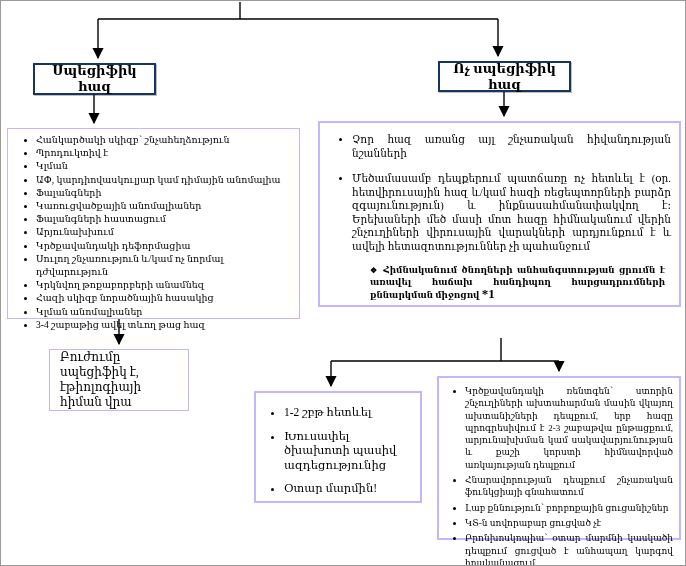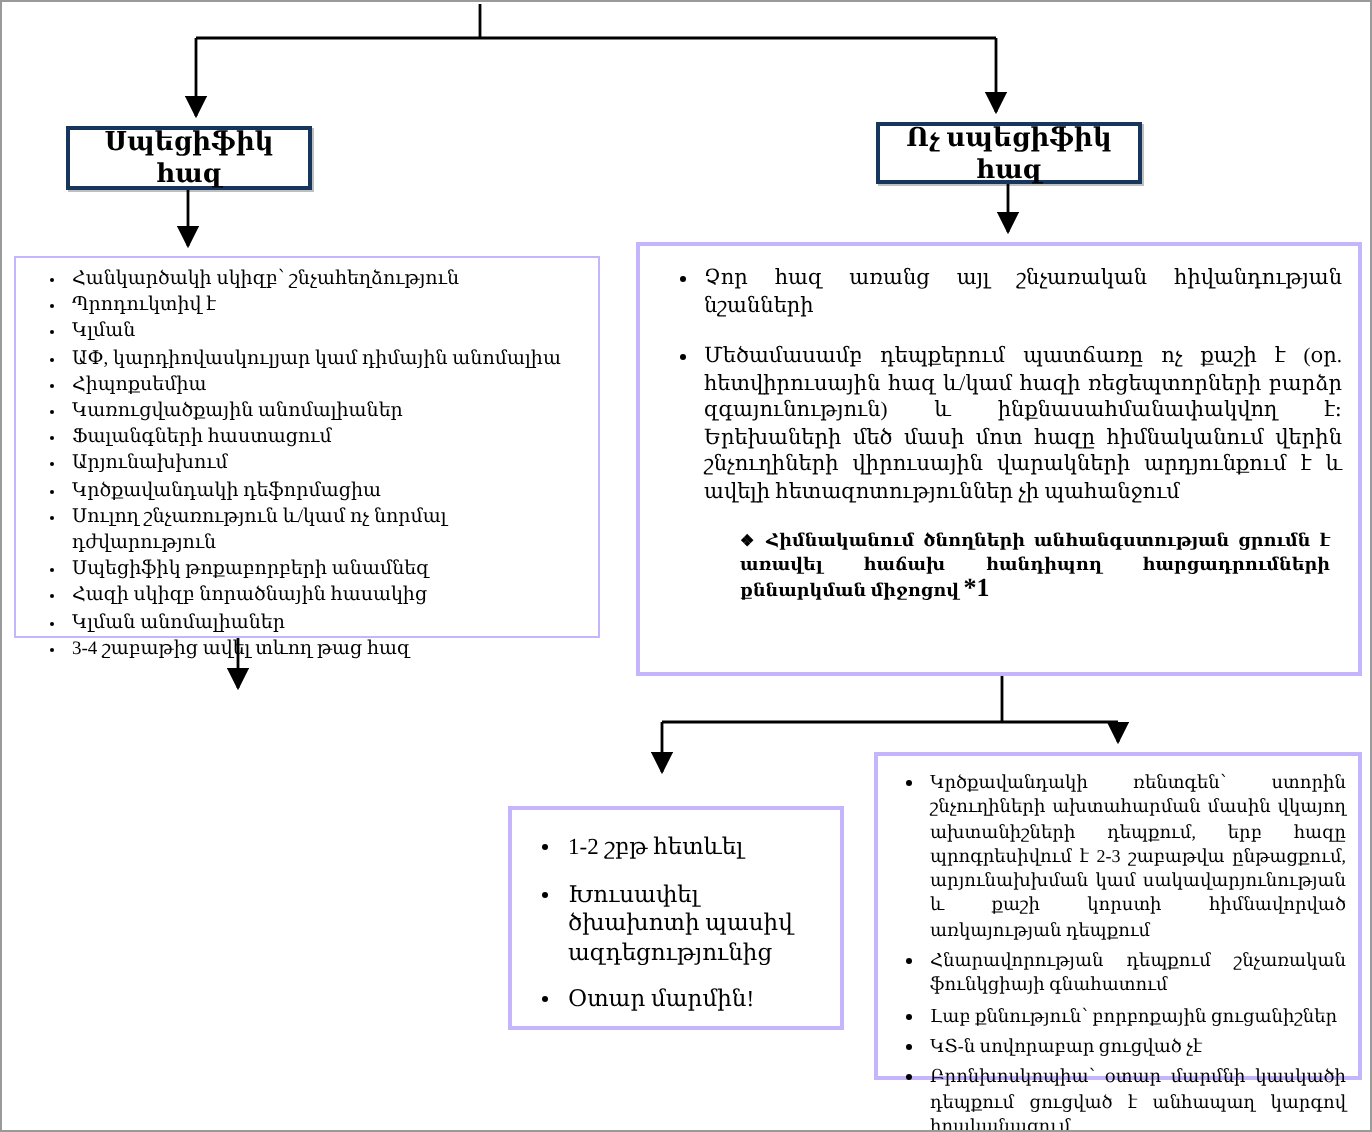--- a/index.html
+++ b/index.html
@@ -25,40 +25,40 @@
     font-weight: bold; font-size: 13px; text-align: center;
     box-shadow: 1px 1px 0 rgba(0,0,0,0.25);
   }
 
   
   .specific-list-box { left: 6px; top: 127px; width: 293px; height: 191px; border-width: 1px; padding: 5px 4px 4px 2px; }
   .specific-list-box ul { margin: 0; padding-left: 26px; font-size: 9.5px; line-height: 13.2px; }
   .specific-list-box li { margin: 0; }
 
   
-  .nonspecific-box { left: 317px; top: 120px; width: 363px; height: 217px; border-width: 2px; padding: 10px 8px 4px 6px; }
+  .nonspecific-box { left: 317px; top: 120px; width: 363px; height: 186px; border-width: 2px; padding: 10px 8px 4px 6px; }
   .nonspecific-box ul { margin: 0; padding-left: 26px; font-size: 10.5px; line-height: 13.5px; }
   .nonspecific-box li { margin: 0 0 12px 0; text-align: justify; }
   .subnote {
     margin: 2px 6px 0 44px;
     font-size: 8.8px; line-height: 11.5px;
     font-weight: bold; text-align: justify;
   }
   .subnote .diamond { float: left; margin-right: 6px; font-size: 8px; }
   .subnote .ref { font-size: 13px; font-weight: bold; }
 
   
   .treatment-box {
     left: 48px; top: 348px; width: 140px; height: 62px; border-width: 1.5px;
     display: flex; align-items: center; justify-content: center;
     font-size: 12px; line-height: 15px; text-align: left; padding: 4px 10px;
   }
 
   
-  .followup-box { left: 253px; top: 390px; width: 168px; height: 112px; border-width: 2px; padding: 12px 14px 6px 4px; margin-top: 12px; }
+  .followup-box { left: 253px; top: 390px; width: 168px; height: 112px; border-width: 2px; padding: 12px 14px 6px 4px; }
   .followup-box ul { margin: 0; padding-left: 24px; font-size: 11.5px; line-height: 14.5px; }
   .followup-box li { margin: 0 0 9px 0; }
 
   
   .investigations-box { left: 436px; top: 375px; width: 244px; height: 164px; border-width: 2px; padding: 7px 6px 4px 4px; }
   .investigations-box ul { margin: 0; padding-left: 22px; font-size: 9px; line-height: 12.3px; }
   .investigations-box li { margin: 0 0 3px 0; text-align: justify; }
 </style>
 </head>
 <body>
@@ -93,43 +93,46 @@
   <div class="box title-box" style="left:437px; top:60px; width:133px; height:31px;">
     <span>Ոչ սպեցիֆիկ հազ</span>
   </div>
 
   <div class="box specific-list-box">
     <ul>
         <li>Հանկարծակի սկիզբ՝ շնչահեղձություն</li>
         <li>Պրոդուկտիվ է</li>
         <li>Կլման</li>
         <li>ԱՓ, կարդիովասկուլյար կամ դիմային անոմալիա</li>
-        <li>Հիպոքսեմիա</li>
+        <li>Ֆալանգների</li>
         <li>Կառուցվածքային անոմալիաներ</li>
         <li>Ֆալանգների հաստացում</li>
         <li>Արյունախխում</li>
         <li>Կրծքավանդակի դեֆորմացիա</li>
         <li>Սուլող շնչառություն և/կամ ոչ նորմալ դժվարություն</li>
-        <li>Սպեցիֆիկ թոքաբորբերի անամնեզ</li>
+        <li>Կրկնվող թոքաբորբերի անամնեզ</li>
         <li>Հազի սկիզբ նորածնային հասակից</li>
         <li>Կլման անոմալիաներ</li>
         <li>3-4 շաբաթից ավել տևող թաց հազ</li>
       </ul>
   </div>
 
   <div class="box nonspecific-box">
     <ul class="bullets">
         <li>Չոր հազ առանց այլ շնչառական հիվանդության նշանների</li>
-        <li>Մեծամասամբ դեպքերում պատճառը ոչ քաշի է (օր. հետվիրուսային հազ և/կամ հազի ռեցեպտորների բարձր զգայունություն) և ինքնասահմանափակվող է։ Երեխաների մեծ մասի մոտ հազը հիմնականում վերին շնչուղիների վիրուսային վարակների արդյունքում է և ավելի հետազոտություններ չի պահանջում</li>
+        <li>Մեծամասամբ դեպքերում պատճառը ոչ հետևել է (օր. հետվիրուսային հազ և/կամ հազի ռեցեպտորների բարձր զգայունություն) և ինքնասահմանափակվող է։ Երեխաների մեծ մասի մոտ հազը հիմնականում վերին շնչուղիների վիրուսային վարակների արդյունքում է և ավելի հետազոտություններ չի պահանջում</li>
       </ul>
     <div class="subnote">
       <span class="diamond">❖</span><span>Հիմնականում ծնողների անհանգստության ցրումն է առավել հաճախ հանդիպող հարցադրումների քննարկման միջոցով </span><span class="ref">*1</span>
     </div>
   </div>
 
+  <div class="box treatment-box">
+    <span>Բուժումը սպեցիֆիկ է, էթիոլոգիայի հիման վրա</span>
+  </div>
 
   <div class="box followup-box">
     <ul>
         <li>1-2 շբթ հետևել</li>
         <li>Խուսափել ծխախոտի պասիվ ազդեցությունից</li>
         <li>Օտար մարմին!</li>
       </ul>
   </div>
 
   <div class="box investigations-box">

